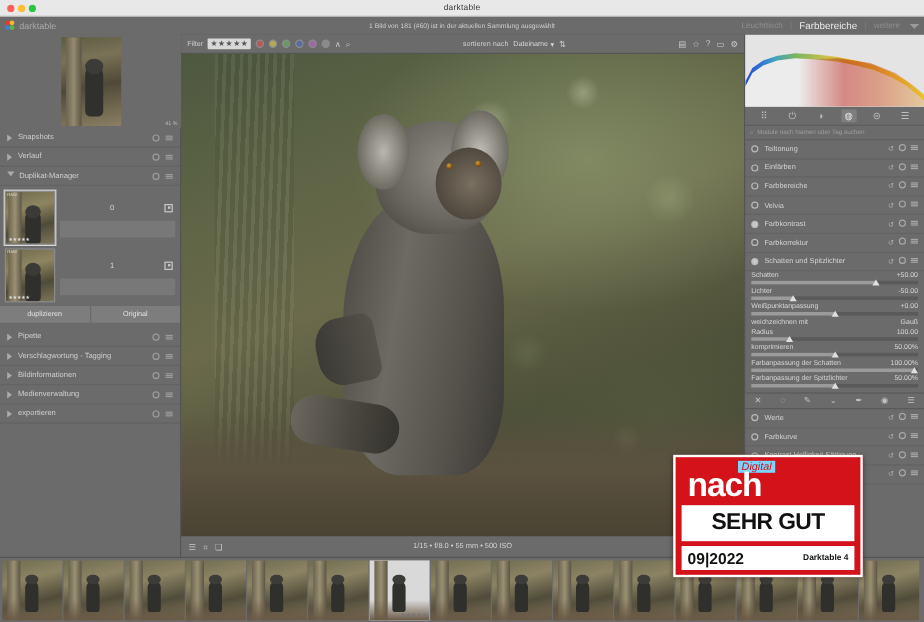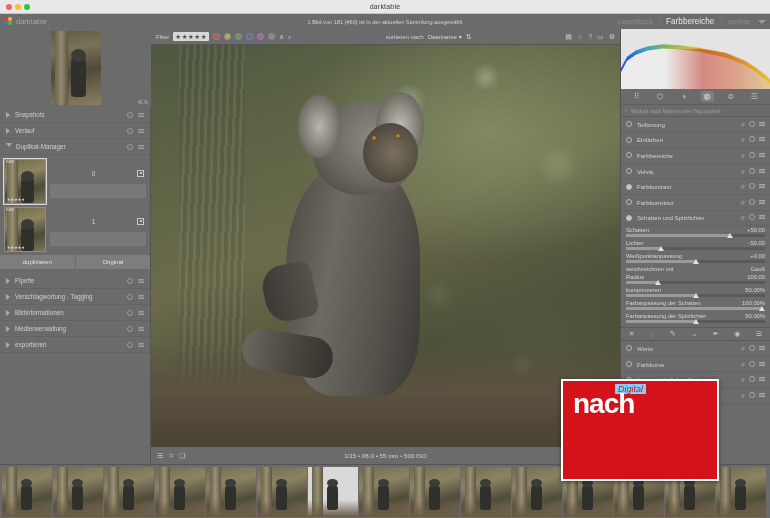--- a/index.html
+++ b/index.html
@@ -765,20 +765,27 @@
         <div class="icm"></div>
       </div>
     </div>
   </div>
 
   <div class="badge">
     <div class="top">
       <div class="dg">Digital</div>
       <div class="ph">nach</div>
     </div>
+    <div class="mid">
+      <span>SEHR GUT</span>
+    </div>
+    <div class="bot">
+      <span class="date">09|2022</span>
+      <span class="prod">Darktable 4</span>
+    </div>
   </div>
 
   <div class="filmstrip">
     <div class="fs">
         <div class="ft"></div>
         <div class="fg"></div>
         <div class="fa"></div>
         <div class="fh"></div>
       </div>
     <div class="fs">

